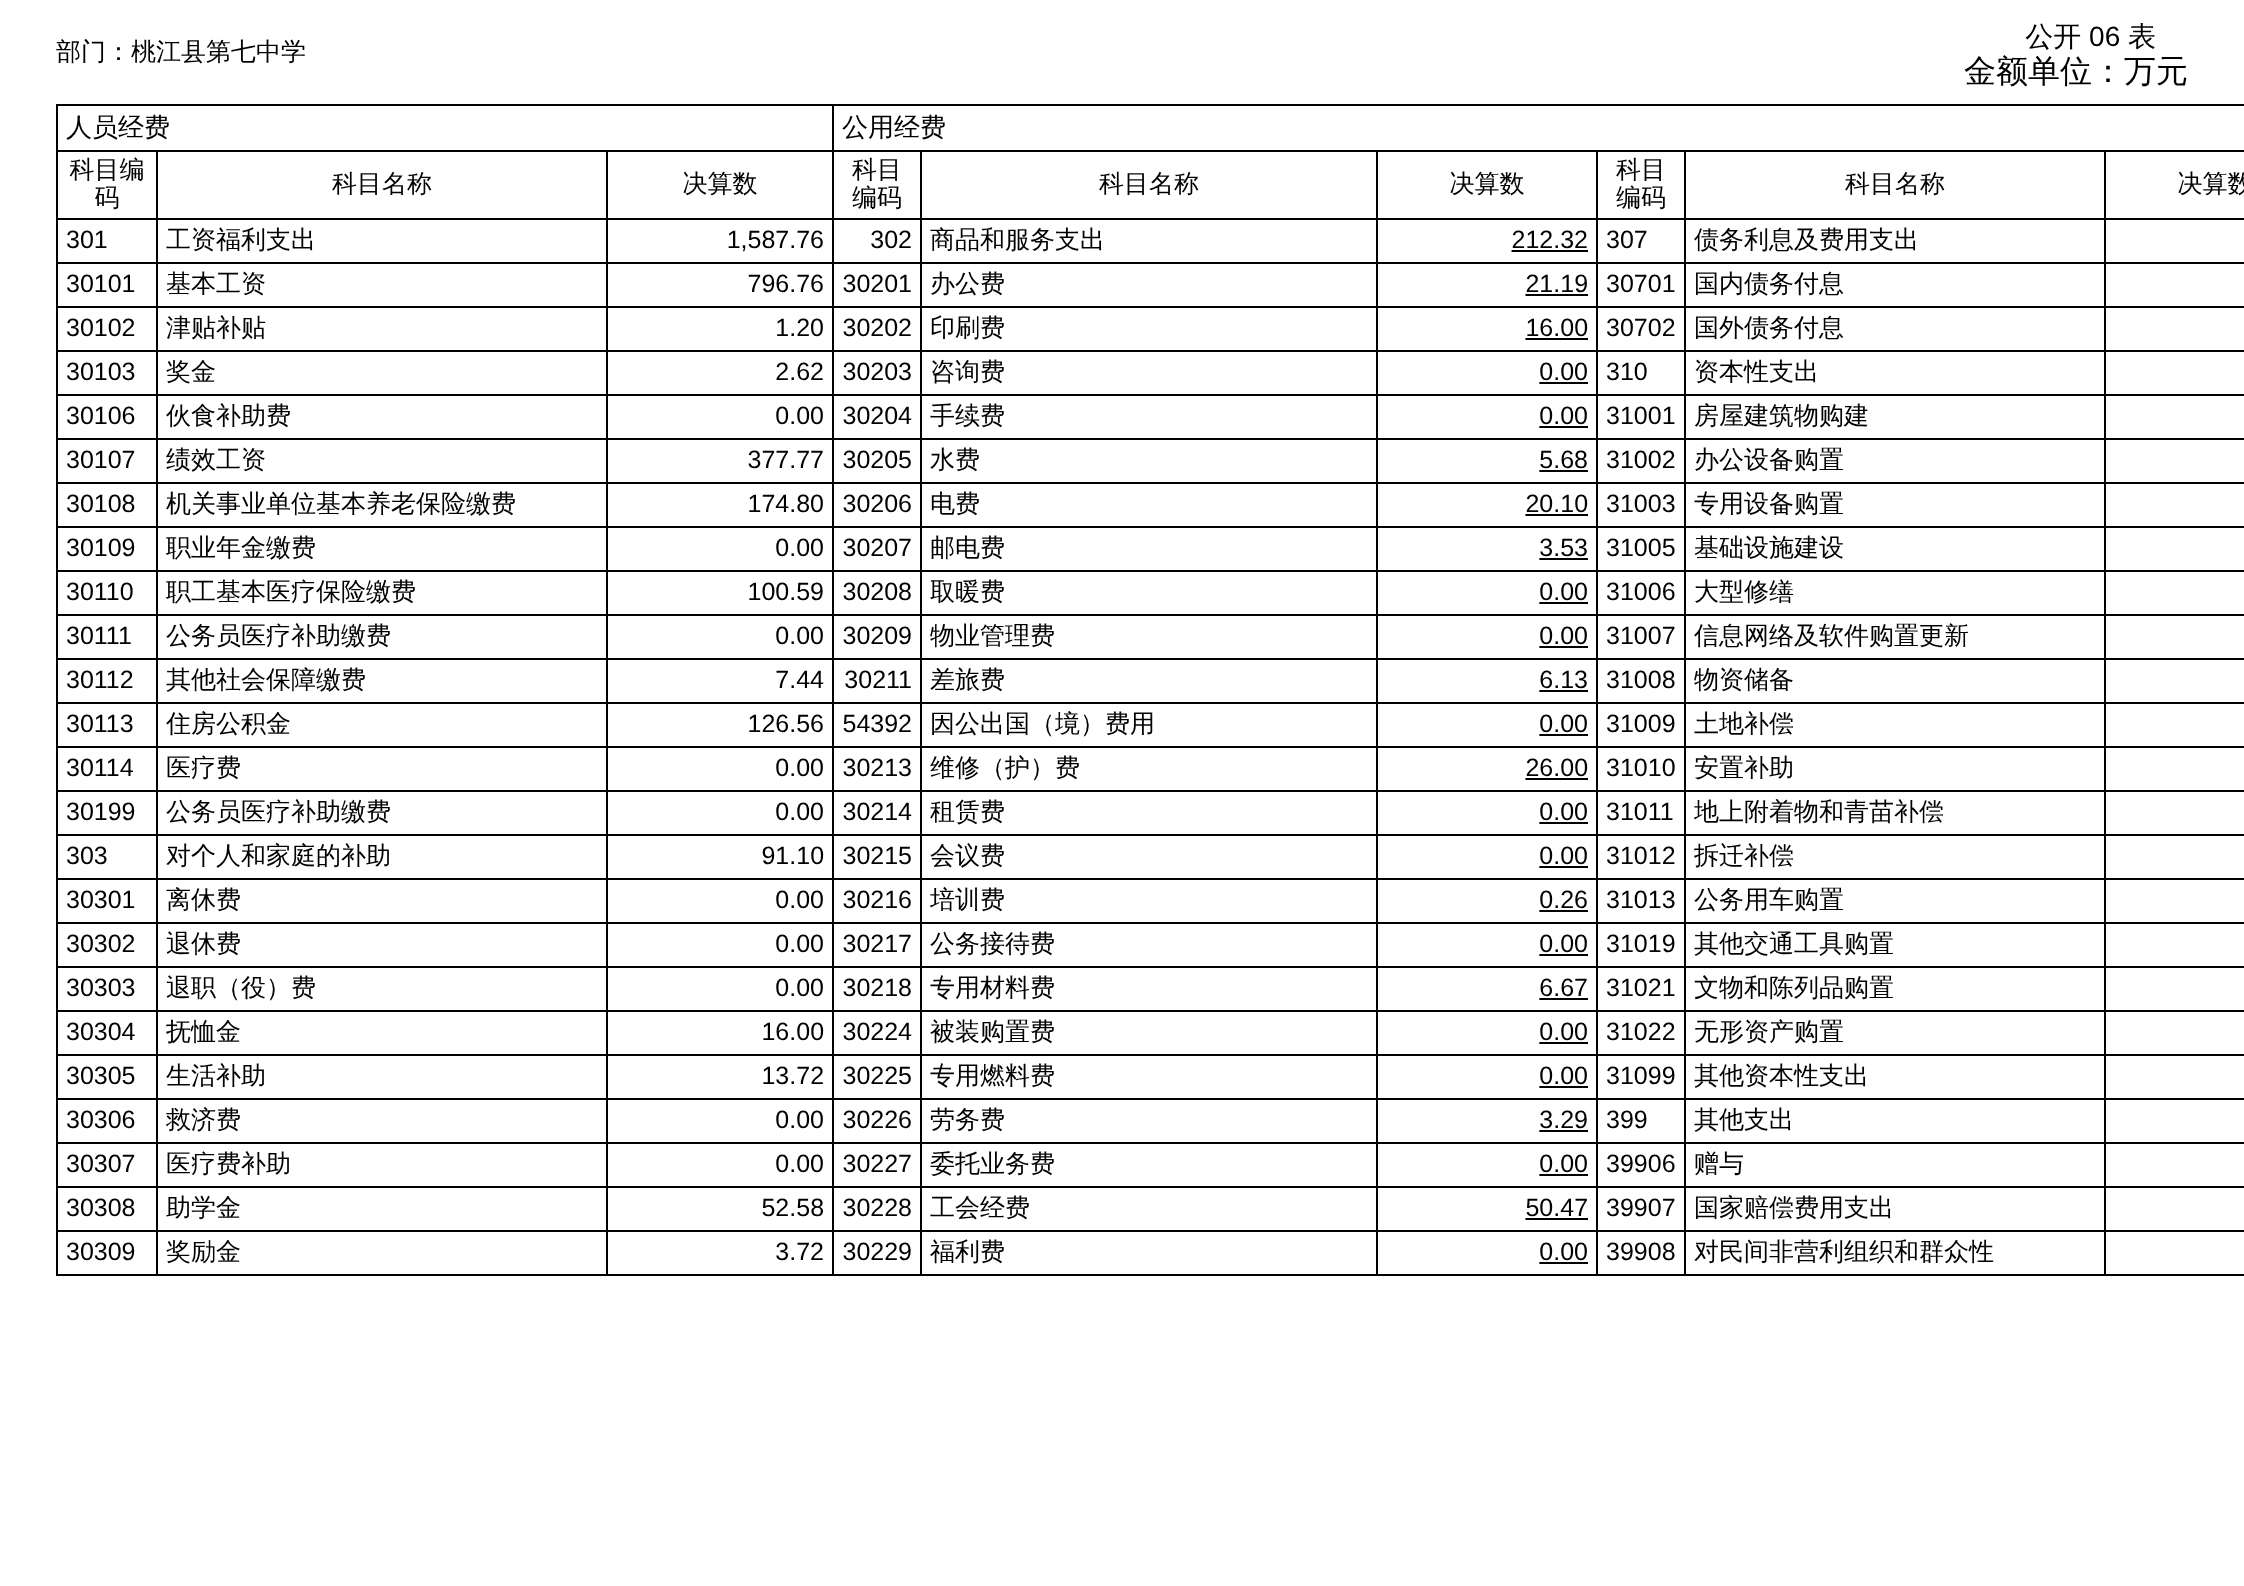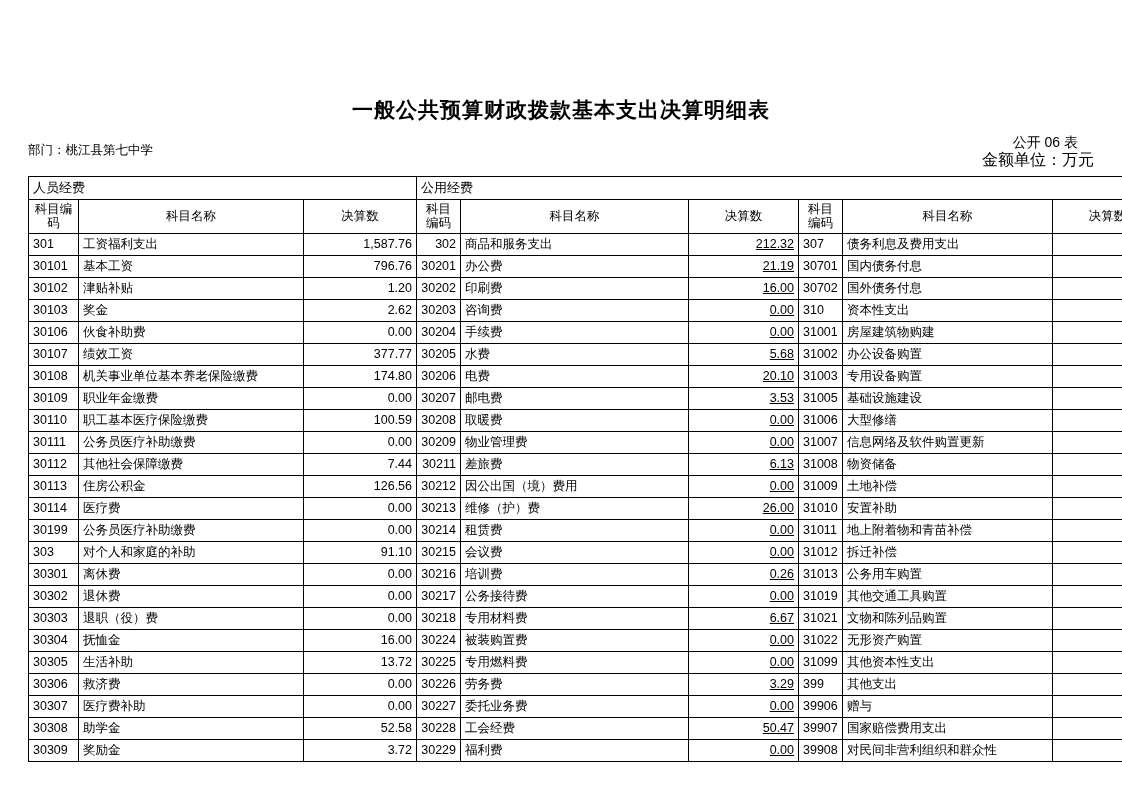--- a/index.html
+++ b/index.html
@@ -93,21 +93,20 @@
   .c-code3 { width: 44px; text-align: left; }
   .c-name3 { width: 210px; text-align: left; }
   .c-val3  { width: 110px; text-align: right; padding-right: 6px; }
   .bold { font-weight: bold; }
 </style>
 </head>
 <body>
 
 <div class="page">
 
-  <div class="doc-title">一般公共预算财政拨款基本支出决算明细表</div>
 
   <div class="meta-row">
     <div class="dept">
       <span>部门：</span><span>桃江县第七中学</span>
     </div>
     <div class="public-no">公开 06 表</div>
     <div class="unit">金额单位：万元</div>
   </div>
 
   <table class="main">
@@ -258,21 +257,21 @@
           <td class="c-name2">差旅费</td>
           <td class="c-val2">6.13</td>
           <td class="c-code3">31008</td>
           <td class="c-name3">物资储备</td>
           <td class="c-val3">0.00</td>
         </tr>
         <tr>
           <td class="c-code">30113</td>
           <td class="c-name">住房公积金</td>
           <td class="c-val">126.56</td>
-          <td class="c-code2">30212</td>
+          <td class="c-code2">54392</td>
           <td class="c-name2">因公出国（境）费用</td>
           <td class="c-val2">0.00</td>
           <td class="c-code3">31009</td>
           <td class="c-name3">土地补偿</td>
           <td class="c-val3">0.00</td>
         </tr>
         <tr>
           <td class="c-code">30114</td>
           <td class="c-name">医疗费</td>
           <td class="c-val">0.00</td>

